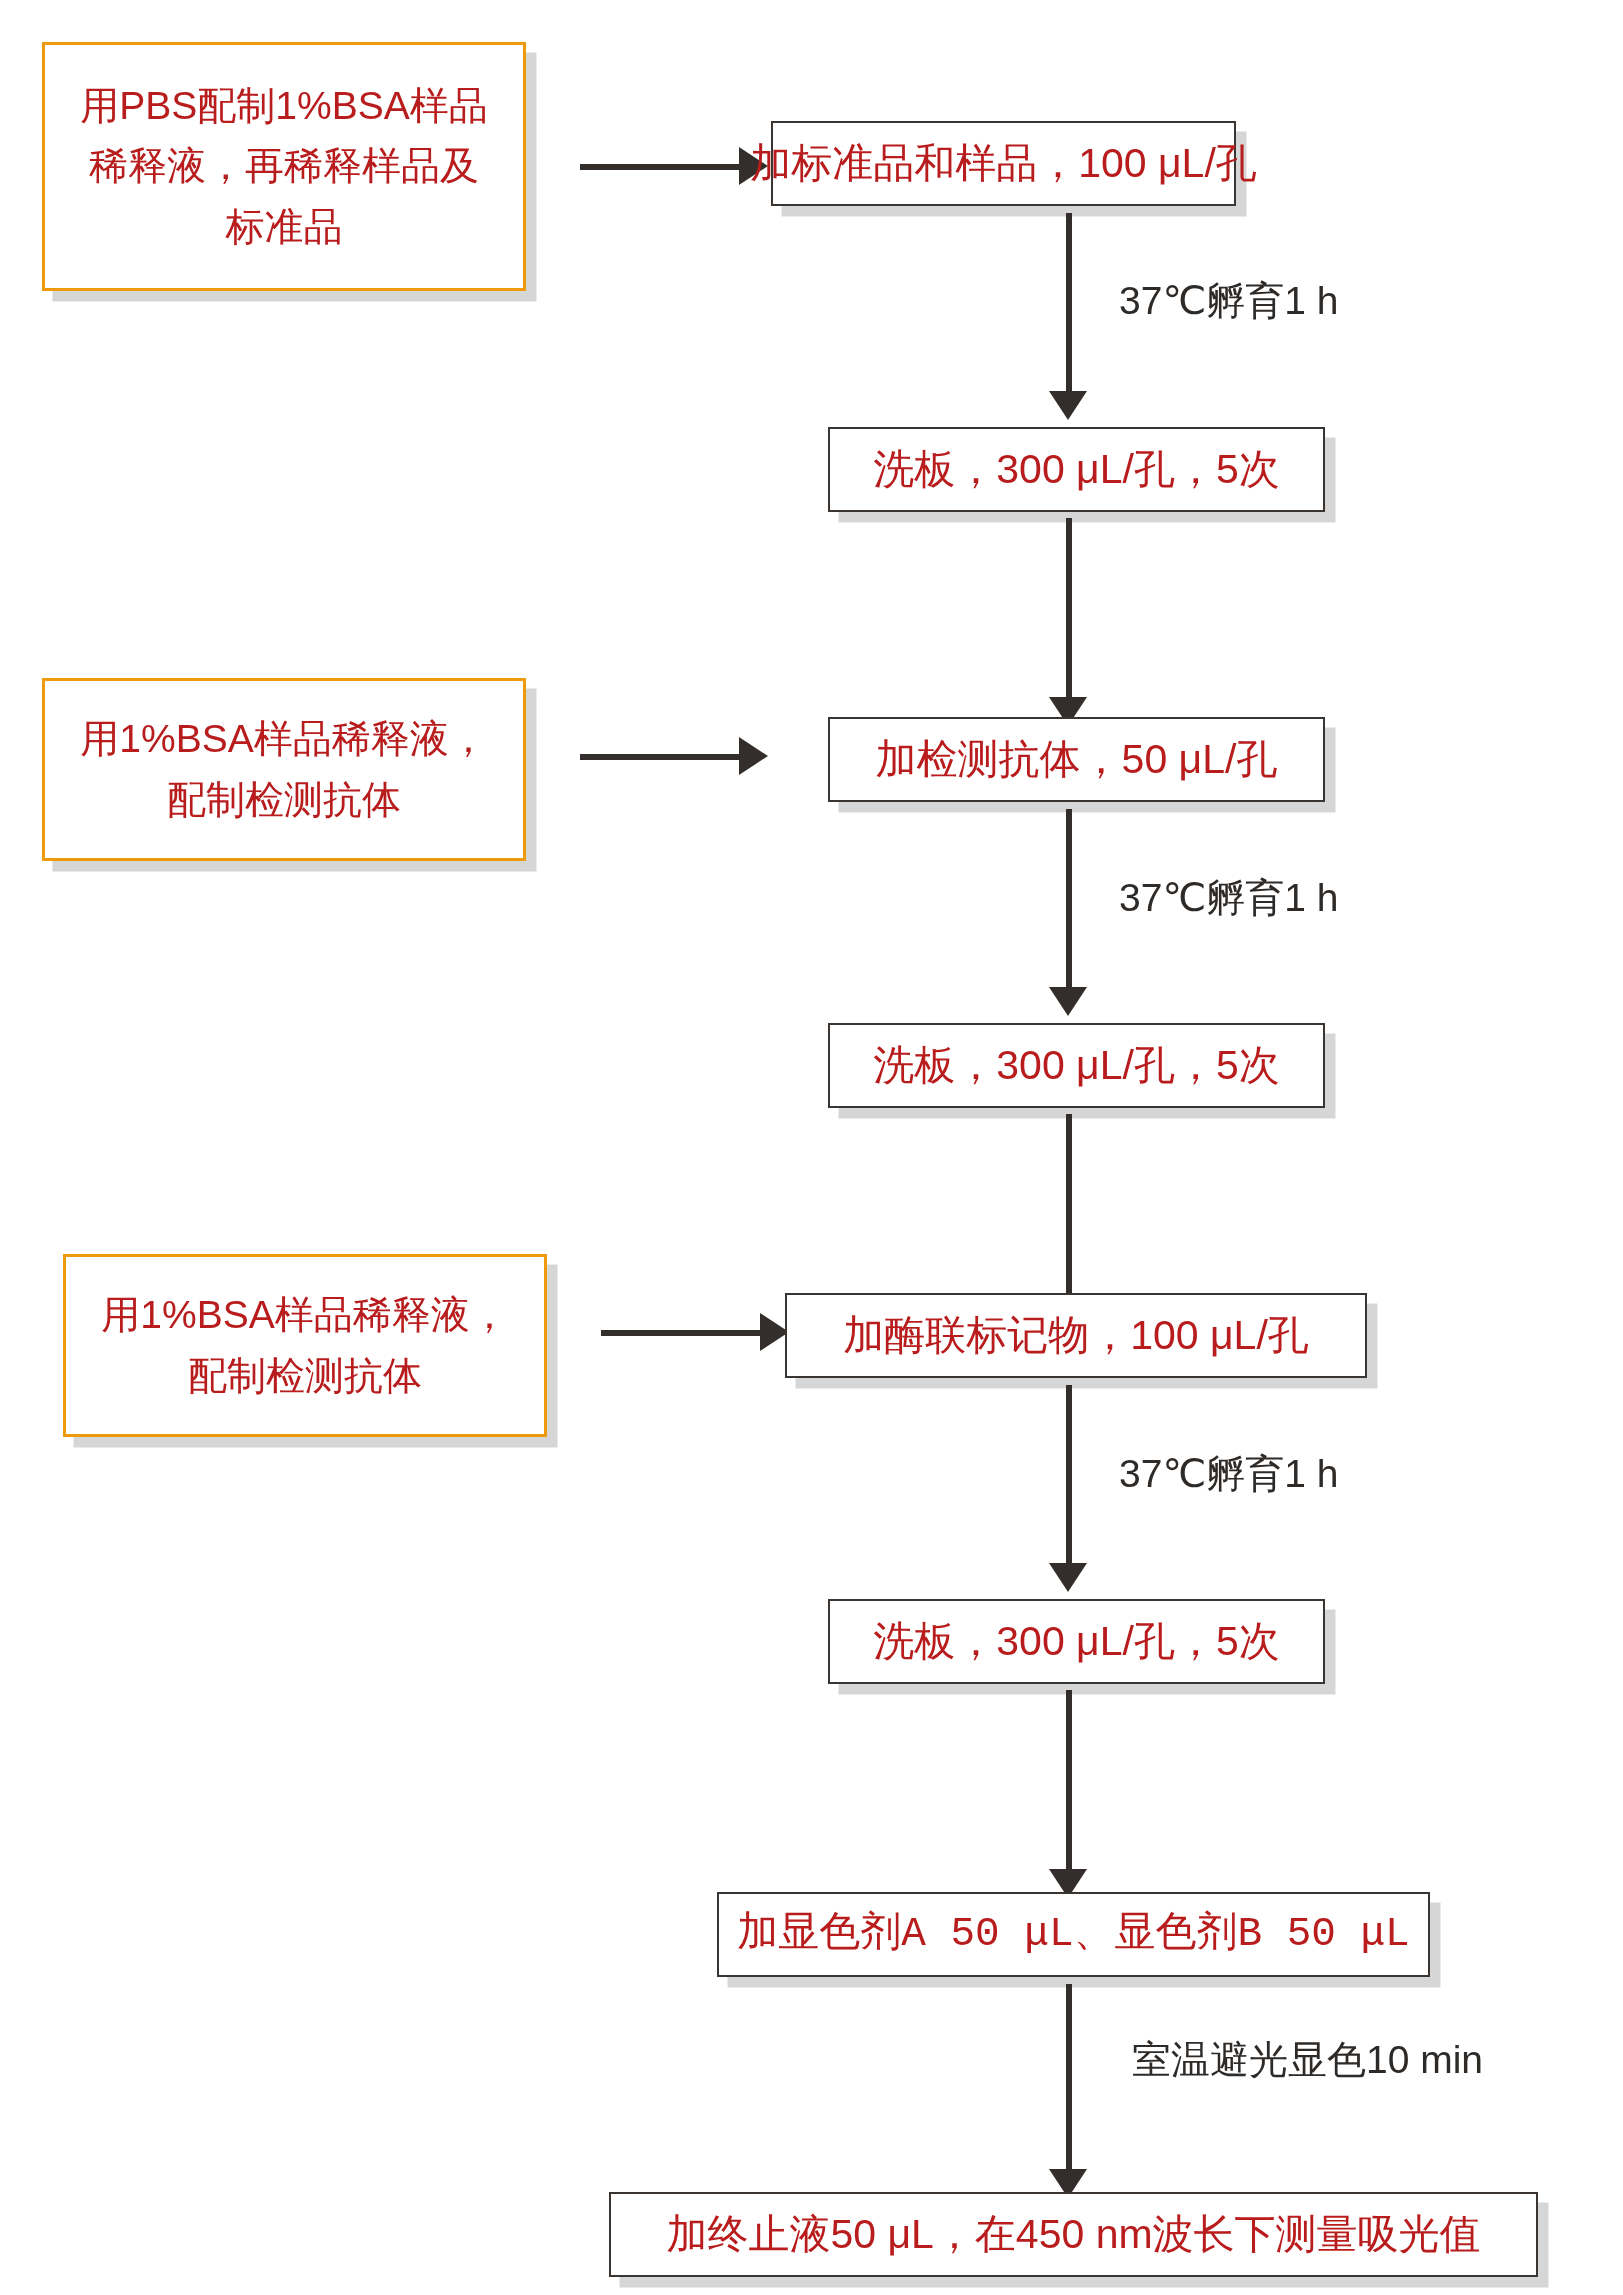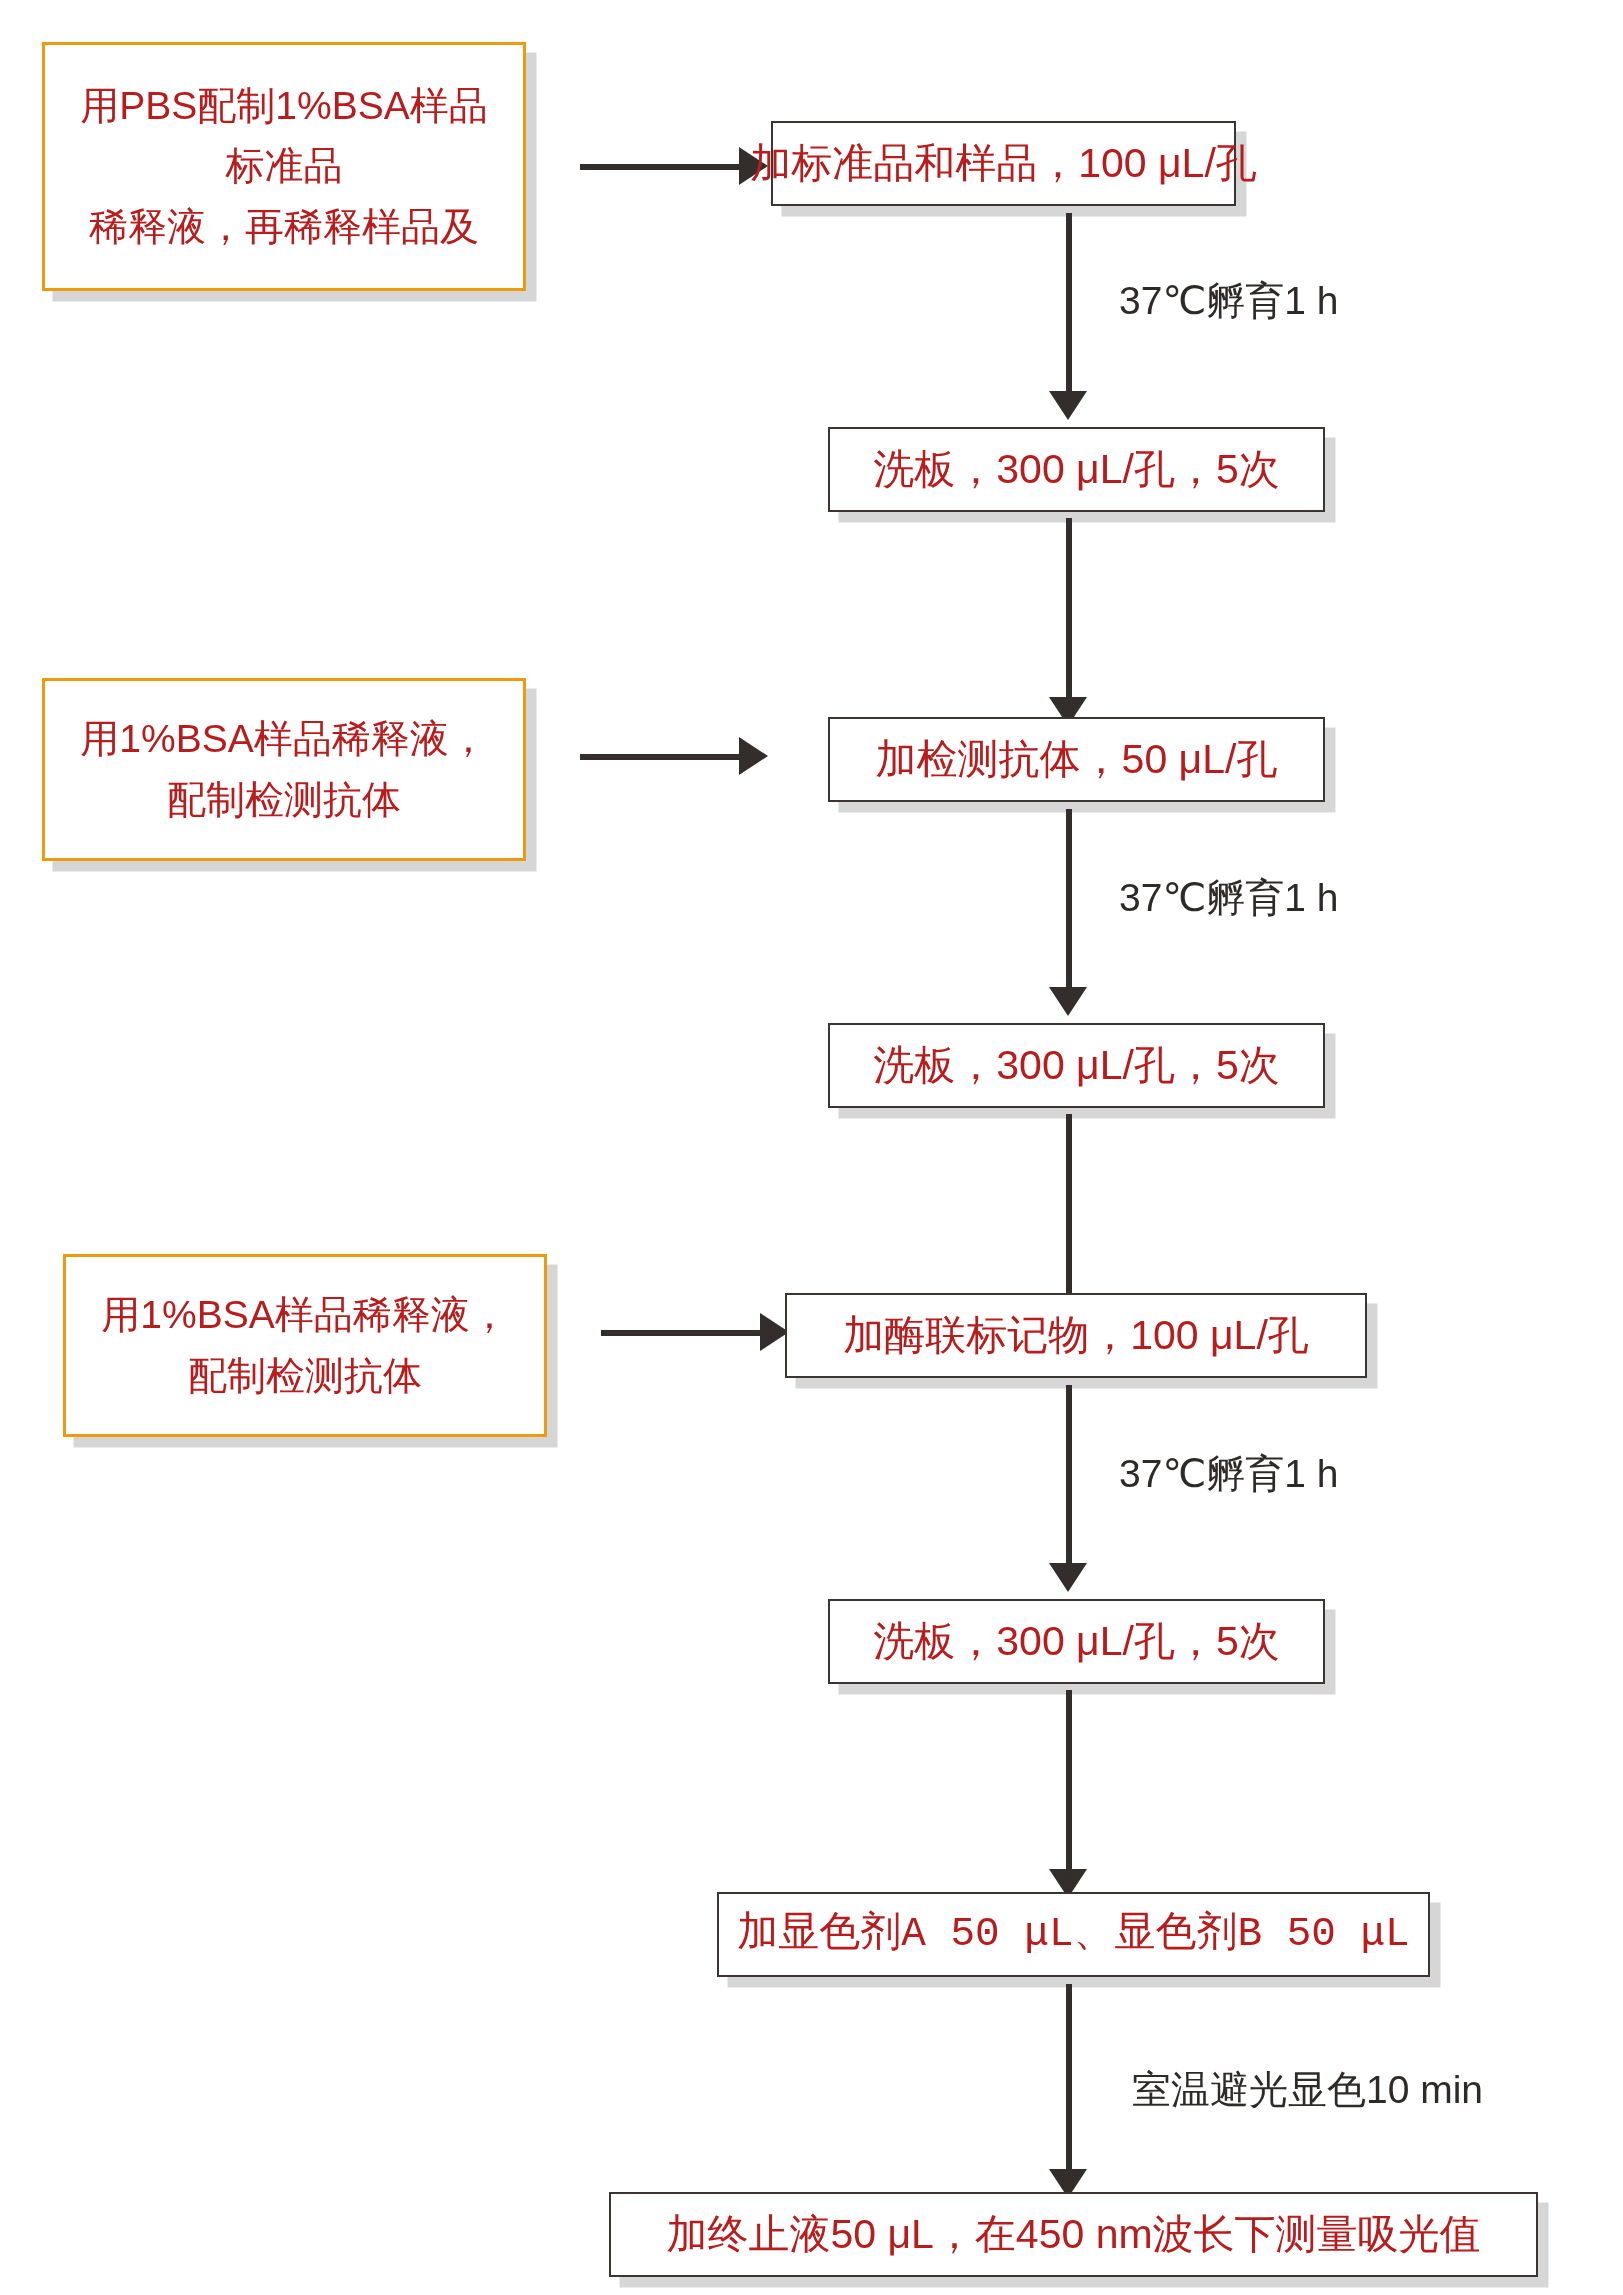--- a/index.html
+++ b/index.html
@@ -90,22 +90,22 @@
     line-height: 1;
   }
 </style>
 </head>
 <body>
 
 <div id="page">
 
   <div class="node node-prep" style="left:42px; top:42px; width:484px; height:249px;">
     <span class="line">用PBS配制1%BSA样品</span>
+    <span class="line">稀释液，再稀释样品及</span>
     <span class="line">标准品</span>
-    <span class="line">稀释液，再稀释样品及</span>
   </div>
 
   <div class="hline" style="left:580px; top:164px; width:164px;"></div>
   <div class="hhead" style="left:739px; top:147px;"></div>
 
   <div class="node node-step" style="left:771px; top:121px; width:465px; height:85px;">
     <span>加标准品和样品，100 μL/孔</span>
   </div>
 
   <div class="vline" style="left:1066px; top:213px; height:183px;"></div>
@@ -164,20 +164,20 @@
 
   <div class="vline" style="left:1066px; top:1690px; height:183px;"></div>
   <div class="vhead" style="left:1049px; top:1869px;"></div>
 
   <div class="node node-step" style="left:717px; top:1892px; width:713px; height:85px;font-family:Liberation Mono, monospace;">
     <span>加显色剂A 50 μL、显色剂B 50 μL</span>
   </div>
 
   <div class="vline" style="left:1066px; top:1984px; height:190px;"></div>
   <div class="vhead" style="left:1049px; top:2169px;"></div>
-  <div class="edge-label" style="left:1132px; top:2040px;margin-top:30px;">室温避光显色10 min</div>
+  <div class="edge-label" style="left:1132px; top:2040px;">室温避光显色10 min</div>
 
   <div class="node node-step" style="left:609px; top:2192px; width:929px; height:85px;">
     <span>加终止液50 μL，在450 nm波长下测量吸光值</span>
   </div>
 
 </div>
 
 
 </body></html>

